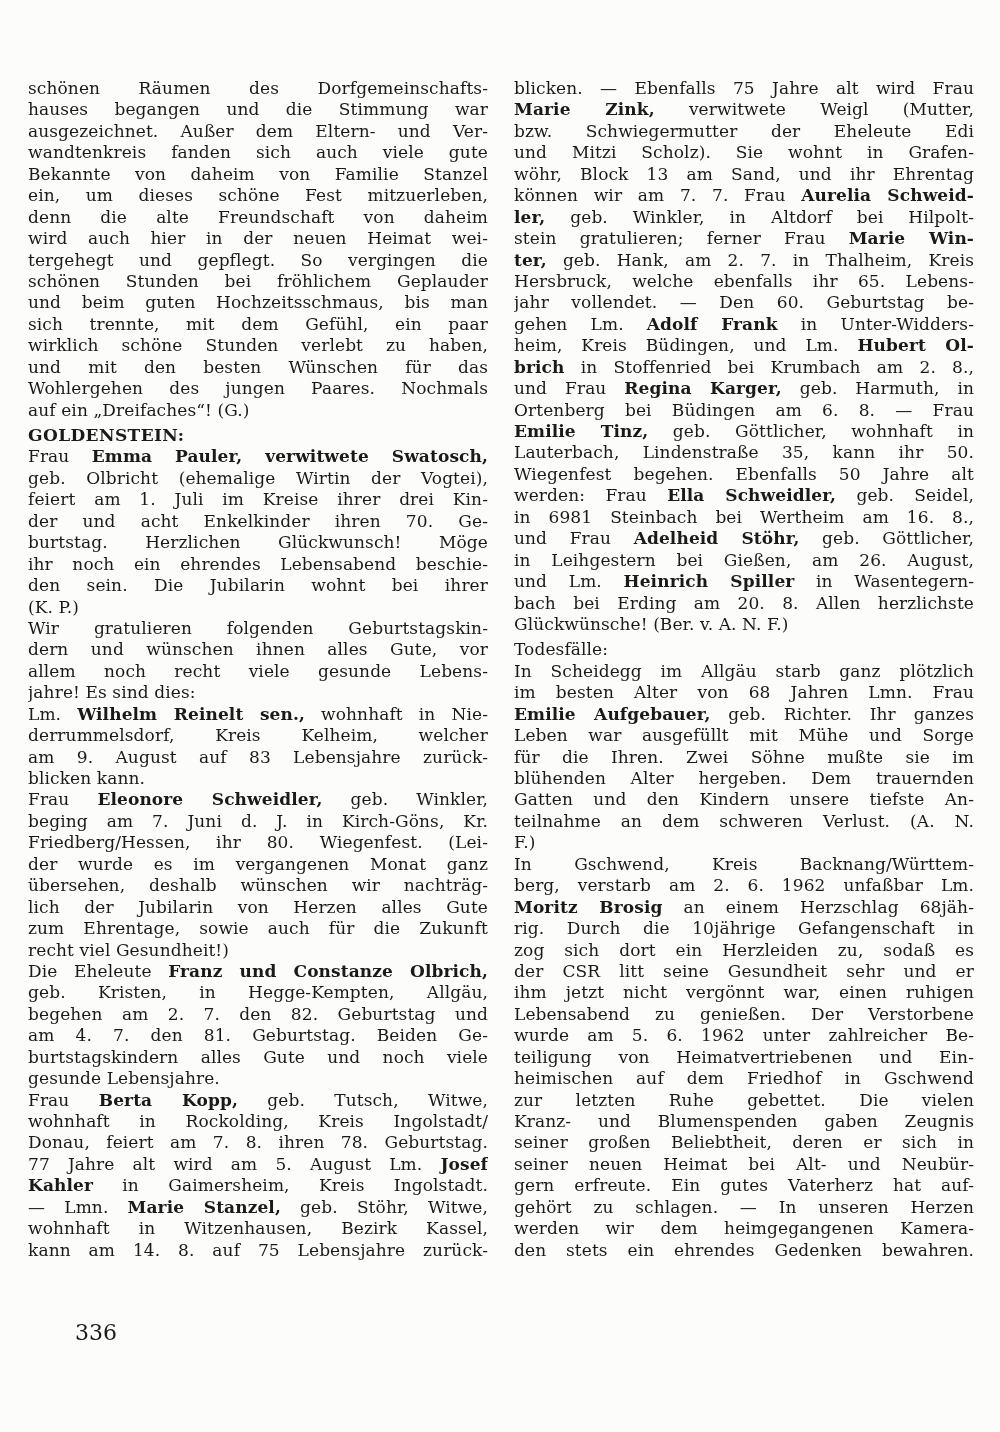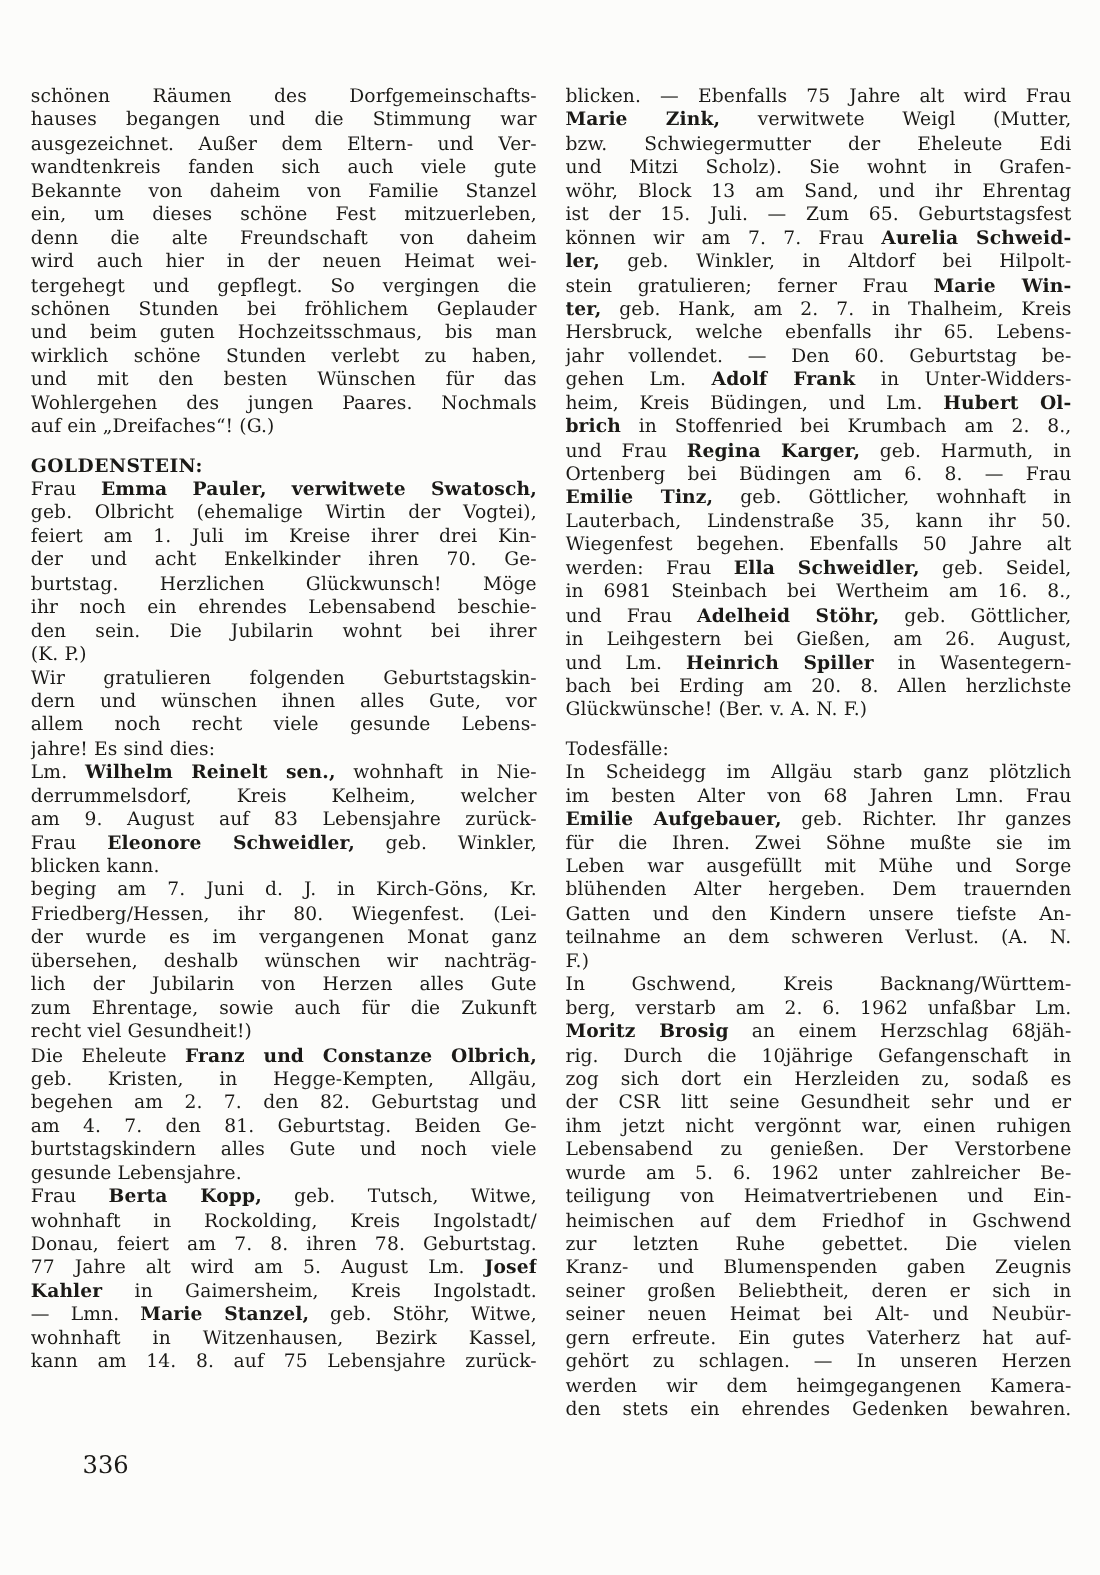--- a/index.html
+++ b/index.html
@@ -19,21 +19,21 @@
   .col { width: 460px; font-size: 17px; }
   .line {
     height: 21.45px;
     line-height: 21.45px;
     overflow: hidden;
     text-align: left;
     letter-spacing: 0.1px;
     white-space: normal;
   }
   .line.just { text-align: justify; text-align-last: justify; }
-  .line.gap { margin-top: 14px; }
+  .line.gap { margin-top: 4px; }
   .b { font-weight: bold; }
   .heading { font-weight: bold; letter-spacing: 0.4px; }
   .pageno {
     position: absolute;
     left: 28px; top: 1320px;
     font-size: 22px;
     line-height: 26px;
     margin-left: 47px;
   }
 </style>
@@ -47,42 +47,43 @@
         <div class="line just"><span>hauses begangen und die Stimmung war</span></div>
         <div class="line just"><span>ausgezeichnet. Außer dem Eltern- und Ver-</span></div>
         <div class="line just"><span>wandtenkreis fanden sich auch viele gute</span></div>
         <div class="line just"><span>Bekannte von daheim von Familie Stanzel</span></div>
         <div class="line just"><span>ein, um dieses schöne Fest mitzuerleben,</span></div>
         <div class="line just"><span>denn die alte Freundschaft von daheim</span></div>
         <div class="line just"><span>wird auch hier in der neuen Heimat wei-</span></div>
         <div class="line just"><span>tergehegt und gepflegt. So vergingen die</span></div>
         <div class="line just"><span>schönen Stunden bei fröhlichem Geplauder</span></div>
         <div class="line just"><span>und beim guten Hochzeitsschmaus, bis man</span></div>
+        <div class="line just"><span>sich trennte, mit dem Gefühl, ein paar</span></div>
         <div class="line just"><span>wirklich schöne Stunden verlebt zu haben,</span></div>
         <div class="line just"><span>und mit den besten Wünschen für das</span></div>
         <div class="line just"><span>Wohlergehen des jungen Paares. Nochmals</span></div>
         <div class="line"><span>auf ein „Dreifaches“! (G.)</span></div>
         <div class="line gap heading"><span class="b">GOLDENSTEIN:</span></div>
         <div class="line just"><span>Frau </span><span class="b">Emma Pauler, verwitwete Swatosch,</span></div>
         <div class="line just"><span>geb. Olbricht (ehemalige Wirtin der Vogtei),</span></div>
         <div class="line just"><span>feiert am 1. Juli im Kreise ihrer drei Kin-</span></div>
         <div class="line just"><span>der und acht Enkelkinder ihren 70. Ge-</span></div>
         <div class="line just"><span>burtstag. Herzlichen Glückwunsch! Möge</span></div>
         <div class="line just"><span>ihr noch ein ehrendes Lebensabend beschie-</span></div>
         <div class="line just"><span>den sein. Die Jubilarin wohnt bei ihrer</span></div>
         <div class="line"><span>(K. P.)</span></div>
         <div class="line just"><span>Wir gratulieren folgenden Geburtstagskin-</span></div>
         <div class="line just"><span>dern und wünschen ihnen alles Gute, vor</span></div>
         <div class="line just"><span>allem noch recht viele gesunde Lebens-</span></div>
         <div class="line"><span>jahre! Es sind dies:</span></div>
         <div class="line just"><span>Lm. </span><span class="b">Wilhelm Reinelt sen.,</span><span> wohnhaft in Nie-</span></div>
         <div class="line just"><span>derrummelsdorf, Kreis Kelheim, welcher</span></div>
         <div class="line just"><span>am 9. August auf 83 Lebensjahre zurück-</span></div>
+        <div class="line"><span>blicken kann.</span></div>
         <div class="line just"><span>Frau </span><span class="b">Eleonore Schweidler,</span><span> geb. Winkler,</span></div>
-        <div class="line"><span>blicken kann.</span></div>
         <div class="line just"><span>beging am 7. Juni d. J. in Kirch-Göns, Kr.</span></div>
         <div class="line just"><span>Friedberg/Hessen, ihr 80. Wiegenfest. (Lei-</span></div>
         <div class="line just"><span>der wurde es im vergangenen Monat ganz</span></div>
         <div class="line just"><span>übersehen, deshalb wünschen wir nachträg-</span></div>
         <div class="line just"><span>lich der Jubilarin von Herzen alles Gute</span></div>
         <div class="line just"><span>zum Ehrentage, sowie auch für die Zukunft</span></div>
         <div class="line"><span>recht viel Gesundheit!)</span></div>
         <div class="line just"><span>Die Eheleute </span><span class="b">Franz und Constanze Olbrich,</span></div>
         <div class="line just"><span>geb. Kristen, in Hegge-Kempten, Allgäu,</span></div>
         <div class="line just"><span>begehen am 2. 7. den 82. Geburtstag und</span></div>
@@ -97,21 +98,20 @@
         <div class="line just"><span>— Lmn. </span><span class="b">Marie Stanzel,</span><span> geb. Stöhr, Witwe,</span></div>
         <div class="line just"><span>wohnhaft in Witzenhausen, Bezirk Kassel,</span></div>
         <div class="line just"><span>kann am 14. 8. auf 75 Lebensjahre zurück-</span></div>
       </div>
     <div class="col">
         <div class="line just"><span>blicken. — Ebenfalls 75 Jahre alt wird Frau</span></div>
         <div class="line just"><span class="b">Marie Zink,</span><span> verwitwete Weigl (Mutter,</span></div>
         <div class="line just"><span>bzw. Schwiegermutter der Eheleute Edi</span></div>
         <div class="line just"><span>und Mitzi Scholz). Sie wohnt in Grafen-</span></div>
         <div class="line just"><span>wöhr, Block 13 am Sand, und ihr Ehrentag</span></div>
-        <div class="line just"><span>ist der 15. Juli. — Zum 65. Geburtstagsfest</span></div>
         <div class="line just"><span>können wir am 7. 7. Frau </span><span class="b">Aurelia Schweid-</span></div>
         <div class="line just"><span class="b">ler,</span><span> geb. Winkler, in Altdorf bei Hilpolt-</span></div>
         <div class="line just"><span>stein gratulieren; ferner Frau </span><span class="b">Marie Win-</span></div>
         <div class="line just"><span class="b">ter,</span><span> geb. Hank, am 2. 7. in Thalheim, Kreis</span></div>
         <div class="line just"><span>Hersbruck, welche ebenfalls ihr 65. Lebens-</span></div>
         <div class="line just"><span>jahr vollendet. — Den 60. Geburtstag be-</span></div>
         <div class="line just"><span>gehen Lm. </span><span class="b">Adolf Frank</span><span> in Unter-Widders-</span></div>
         <div class="line just"><span>heim, Kreis Büdingen, und Lm. </span><span class="b">Hubert Ol-</span></div>
         <div class="line just"><span class="b">brich</span><span> in Stoffenried bei Krumbach am 2. 8.,</span></div>
         <div class="line just"><span>und Frau </span><span class="b">Regina Karger,</span><span> geb. Harmuth, in</span></div>
@@ -123,22 +123,22 @@
         <div class="line just"><span>in 6981 Steinbach bei Wertheim am 16. 8.,</span></div>
         <div class="line just"><span>und Frau </span><span class="b">Adelheid Stöhr,</span><span> geb. Göttlicher,</span></div>
         <div class="line just"><span>in Leihgestern bei Gießen, am 26. August,</span></div>
         <div class="line just"><span>und Lm. </span><span class="b">Heinrich Spiller</span><span> in Wasentegern-</span></div>
         <div class="line just"><span>bach bei Erding am 20. 8. Allen herzlichste</span></div>
         <div class="line"><span>Glückwünsche! (Ber. v. A. N. F.)</span></div>
         <div class="line gap"><span>Todesfälle:</span></div>
         <div class="line just"><span>In Scheidegg im Allgäu starb ganz plötzlich</span></div>
         <div class="line just"><span>im besten Alter von 68 Jahren Lmn. Frau</span></div>
         <div class="line just"><span class="b">Emilie Aufgebauer,</span><span> geb. Richter. Ihr ganzes</span></div>
+        <div class="line just"><span>Leben war ausgefüllt mit Mühe und Sorge</span></div>
         <div class="line just"><span>für die Ihren. Zwei Söhne mußte sie im</span></div>
-        <div class="line just"><span>Leben war ausgefüllt mit Mühe und Sorge</span></div>
         <div class="line just"><span>blühenden Alter hergeben. Dem trauernden</span></div>
         <div class="line just"><span>Gatten und den Kindern unsere tiefste An-</span></div>
         <div class="line just"><span>teilnahme an dem schweren Verlust. (A. N.</span></div>
         <div class="line"><span>F.)</span></div>
         <div class="line just"><span>In Gschwend, Kreis Backnang/Württem-</span></div>
         <div class="line just"><span>berg, verstarb am 2. 6. 1962 unfaßbar Lm.</span></div>
         <div class="line just"><span class="b">Moritz Brosig</span><span> an einem Herzschlag 68jäh-</span></div>
         <div class="line just"><span>rig. Durch die 10jährige Gefangenschaft in</span></div>
         <div class="line just"><span>zog sich dort ein Herzleiden zu, sodaß es</span></div>
         <div class="line just"><span>der CSR litt seine Gesundheit sehr und er</span></div>

